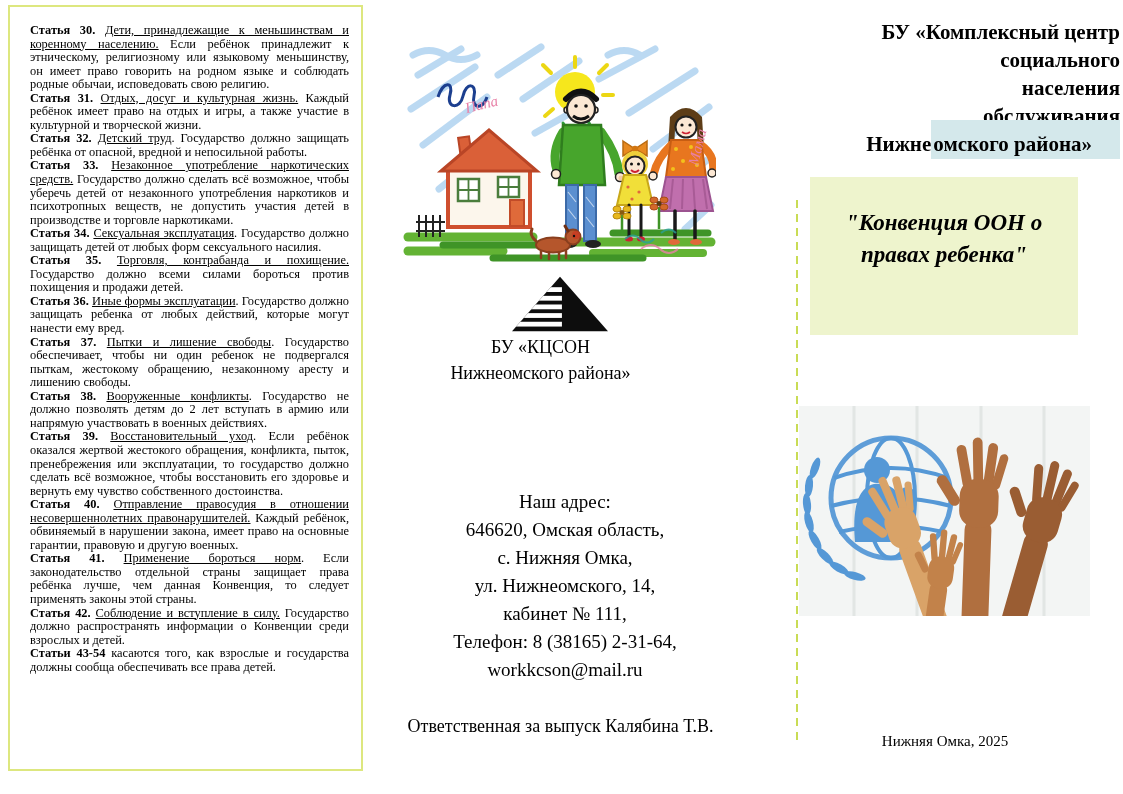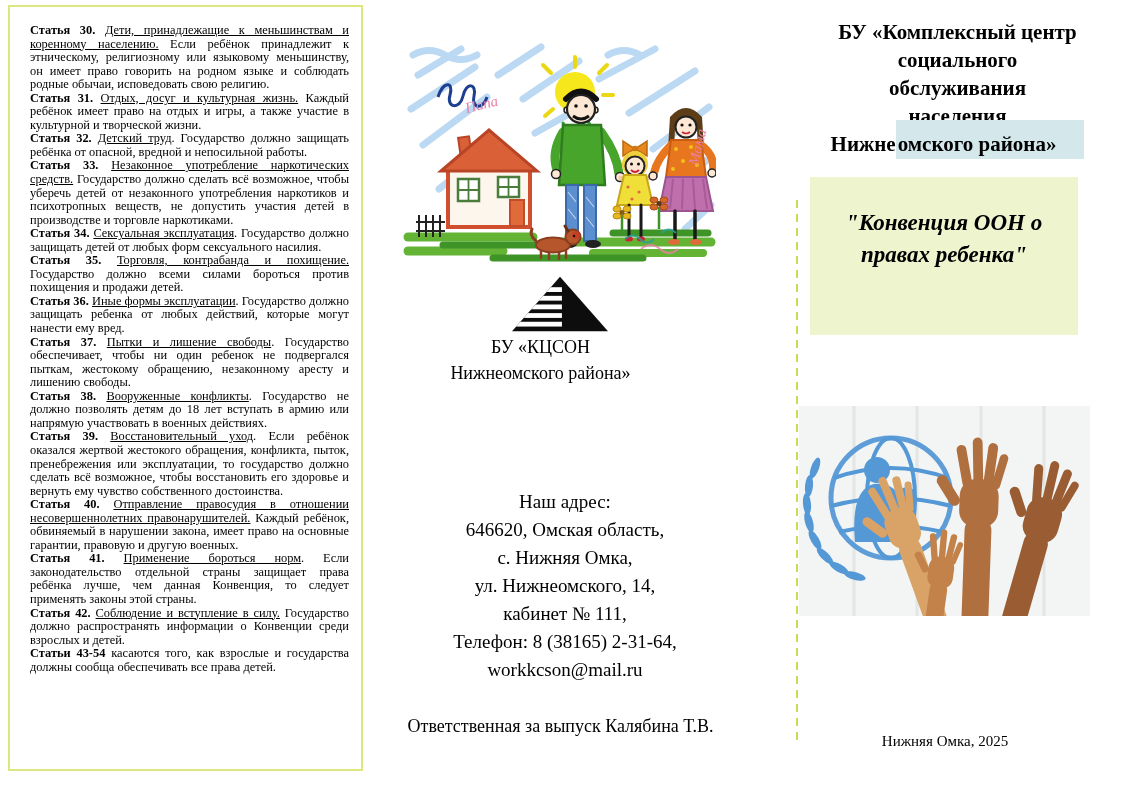--- a/index.html
+++ b/index.html
@@ -21,21 +21,21 @@
   .logo svg{display:block;width:100%;height:100%;}
   .org-name{position:absolute;left:384px;top:334px;width:313px;text-align:center;
             font-size:18px;line-height:26px;}
   .address{position:absolute;left:390px;top:488px;width:350px;text-align:center;
            font-size:19px;line-height:28px;}
   .addr-head{font-weight:normal;}
   .mid-footer{position:absolute;left:388px;top:716px;width:345px;text-align:center;
               font-size:18px;}
 
   
-  .r-title{position:absolute;left:795px;top:18px;width:325px;text-align:center;
+  .r-title{position:absolute;left:795px;top:18px;width:325px;text-align:right;
            font-weight:bold;font-size:21px;line-height:28px;}
   .hl{background:#d4e8eb;padding:12px 28px 3px 2px;}
   .green-box{position:absolute;left:810px;top:177px;width:268px;height:158px;
              background:#eef4cd;box-sizing:border-box;text-align:center;
              font-weight:bold;font-style:italic;font-size:23px;line-height:32px;
              padding:30px 18px 0 18px;}
   .dashed-line{position:absolute;left:796px;top:200px;width:2px;height:545px;
                background:repeating-linear-gradient(to bottom,#c9dc55 0 8px,transparent 8px 14px);}
   .hands{position:absolute;left:799px;top:406px;width:291px;height:210px;}
   .hands svg{display:block;width:100%;height:100%;}
@@ -49,21 +49,21 @@
 
   <section class="left-box">
     <p class="article"><b>Статья 30. </b><span class="u">Дети, принадлежащие к меньшинствам и коренному населению.</span><span> Если ребёнок принадлежит к этническому, религиозному или языковому меньшинству, он имеет право говорить на родном языке и соблюдать родные обычаи, исповедовать свою религию.</span></p>
     <p class="article"><b>Статья 31. </b><span class="u">Отдых, досуг и культурная жизнь.</span><span> Каждый ребёнок имеет право на отдых и игры, а также участие в культурной и творческой жизни.</span></p>
     <p class="article"><b>Статья 32. </b><span class="u">Детский труд</span><span>. Государство должно защищать ребёнка от опасной, вредной и непосильной работы.</span></p>
     <p class="article"><b>Статья 33. </b><span class="u">Незаконное употребление наркотических средств.</span><span> Государство должно сделать всё возможное, чтобы уберечь детей от незаконного употребления наркотиков и психотропных веществ, не допустить участия детей в производстве и торговле наркотиками.</span></p>
     <p class="article"><b>Статья 34. </b><span class="u">Сексуальная эксплуатация</span><span>. Государство должно защищать детей от любых форм сексуального насилия.</span></p>
     <p class="article"><b>Статья 35. </b><span class="u">Торговля, контрабанда и похищение.</span><span> Государство должно всеми силами бороться против похищения и продажи детей.</span></p>
     <p class="article"><b>Статья 36. </b><span class="u">Иные формы эксплуатации</span><span>. Государство должно защищать ребенка от любых действий, которые могут нанести ему вред.</span></p>
     <p class="article"><b>Статья 37. </b><span class="u">Пытки и лишение свободы</span><span>. Государство обеспечивает, чтобы ни один ребенок не подвергался пыткам, жестокому обращению, незаконному аресту и лишению свободы.</span></p>
-    <p class="article"><b>Статья 38. </b><span class="u">Вооруженные конфликты</span><span>. Государство не должно позволять детям до 18 лет вступать в армию или напрямую участвовать в военных действиях.</span></p>
+    <p class="article"><b>Статья 38. </b><span class="u">Вооруженные конфликты</span><span>. Государство не должно позволять детям до 2 лет вступать в армию или напрямую участвовать в военных действиях.</span></p>
     <p class="article"><b>Статья 39. </b><span class="u">Восстановительный уход</span><span>. Если ребёнок оказался жертвой жестокого обращения, конфликта, пыток, пренебрежения или эксплуатации, то государство должно сделать всё возможное, чтобы восстановить его здоровье и вернуть ему чувство собственного достоинства.</span></p>
     <p class="article"><b>Статья 40. </b><span class="u">Отправление правосудия в отношении несовершеннолетних правонарушителей.</span><span> Каждый ребёнок, обвиняемый в нарушении закона, имеет право на основные гарантии, правовую и другую военных.</span></p>
     <p class="article"><b>Статья 41. </b><span class="u">Применение бороться норм</span><span>. Если законодательство отдельной страны защищает права ребёнка лучше, чем данная Конвенция, то следует применять законы этой страны.</span></p>
     <p class="article"><b>Статья 42. </b><span class="u">Соблюдение и вступление в силу.</span><span> Государство должно распространять информации о Конвенции среди взрослых и детей.</span></p>
     <p class="article"><b>Статьи 43-54</b><span class="u"></span><span> касаются того, как взрослые и государства должны сообща обеспечивать все права детей.</span></p>
   </section>
 
   <div class="drawing">
     <svg viewBox="0 0 313 226">
       <rect x="0" y="0" width="313" height="226" fill="#ffffff"></rect>
@@ -258,22 +258,22 @@
     <div>кабинет № 111,</div>
     <div>Телефон: 8 (38165) 2-31-64,</div>
     <div>workkcson@mail.ru</div>
   </div>
 
   <div class="mid-footer">Ответственная за выпуск Калябина Т.В.</div>
 
   <div class="r-title">
     <div>БУ «Комплексный центр</div>
     <div>социального</div>
+    <div>населения</div>
     <div>обслуживания</div>
-    <div>населения</div>
     <div><span>Нижне</span><span class="hl">омского района»</span></div>
   </div>
 
   <div class="green-box">
     <span>"Конвенция ООН о правах ребенка"</span>
   </div>
 
   <div class="dashed-line"></div>
 
   <div class="hands">

